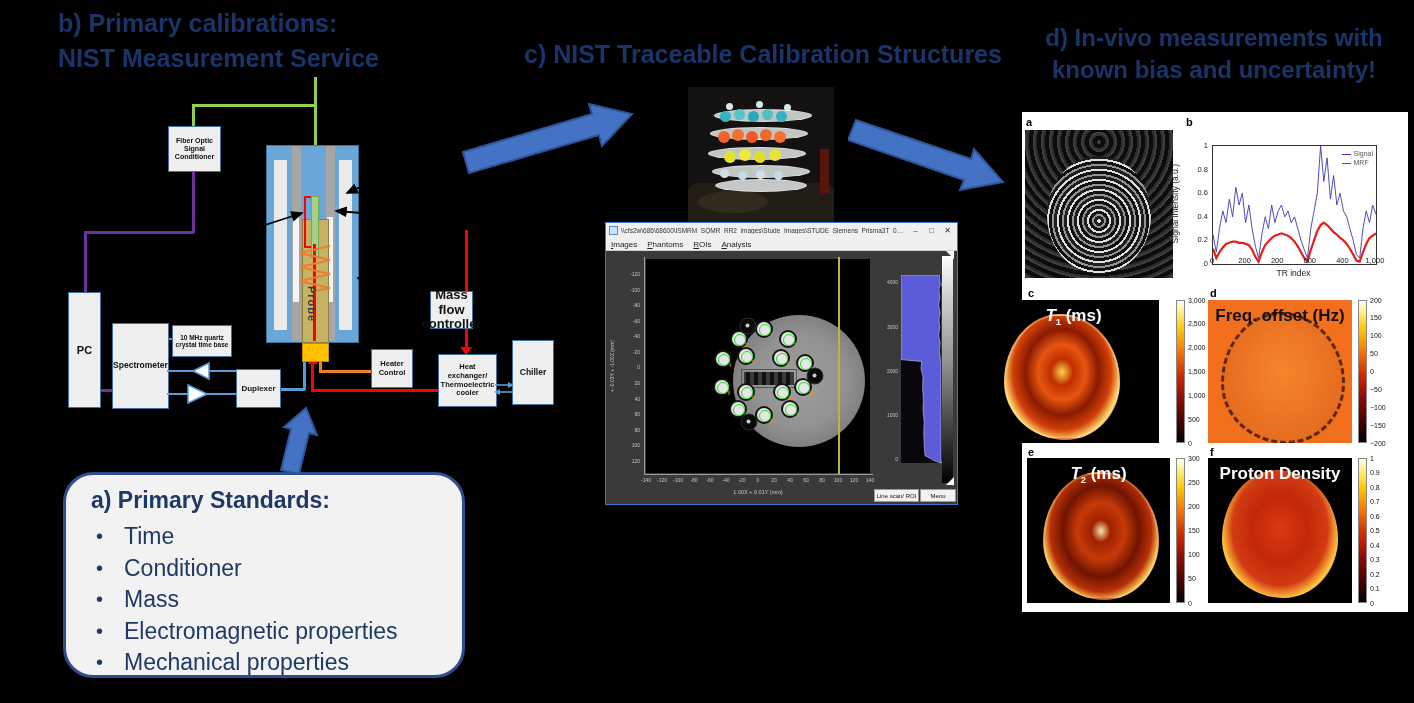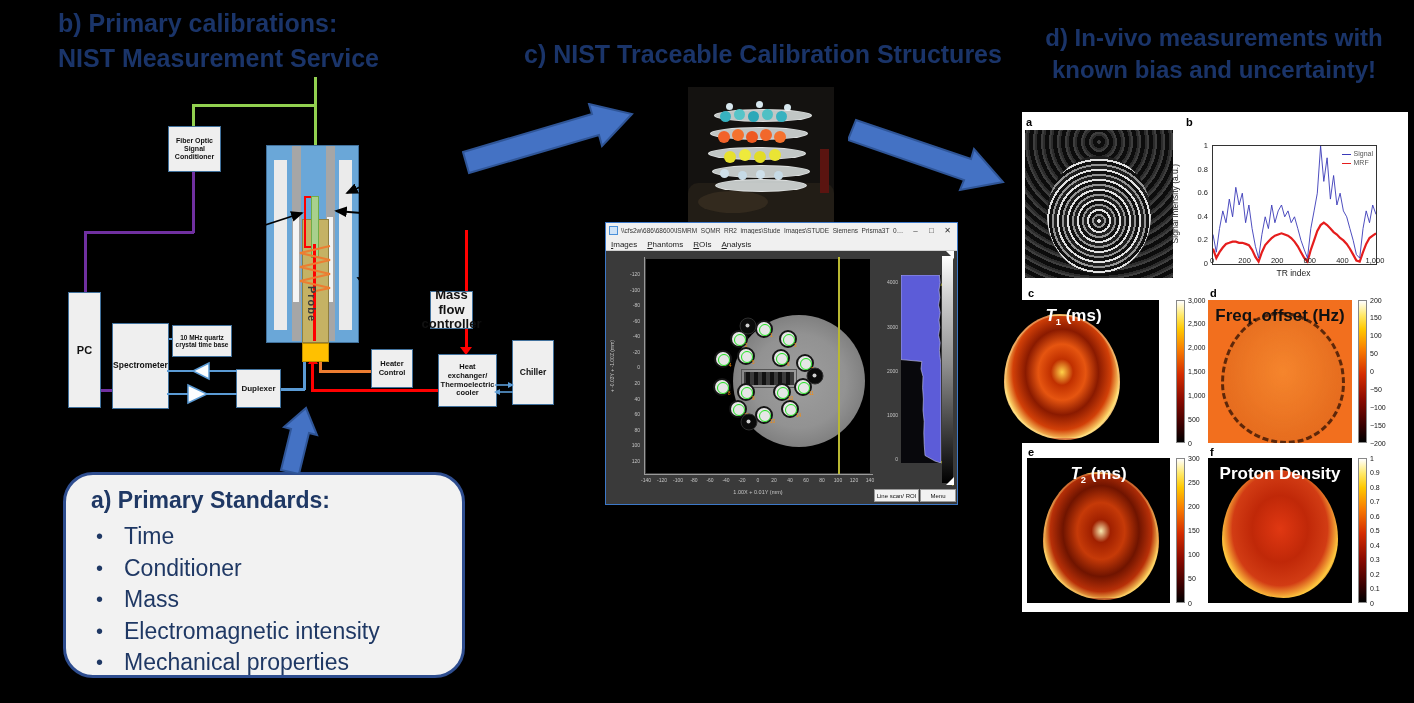--- a/index.html
+++ b/index.html
@@ -203,21 +203,21 @@
       <li>
           <span class="b">•</span>
           <span>Conditioner</span>
         </li>
       <li>
           <span class="b">•</span>
           <span>Mass</span>
         </li>
       <li>
           <span class="b">•</span>
-          <span>Electromagnetic intensity</span>
+          <span>Electromagnetic properties</span>
         </li>
       <li>
           <span class="b">•</span>
           <span>Mechanical properties</span>
         </li>
     </ul>
   </div>
 
   <svg class="abs" style="left:272px;top:404px;" width="50" height="70" viewBox="0 0 50 70">
     <polygon points="27,70 37,29 45,31 34,4 12,23 19,25 9,66" fill="#4472c4" stroke="#2f5597" stroke-width="2"></polygon>

